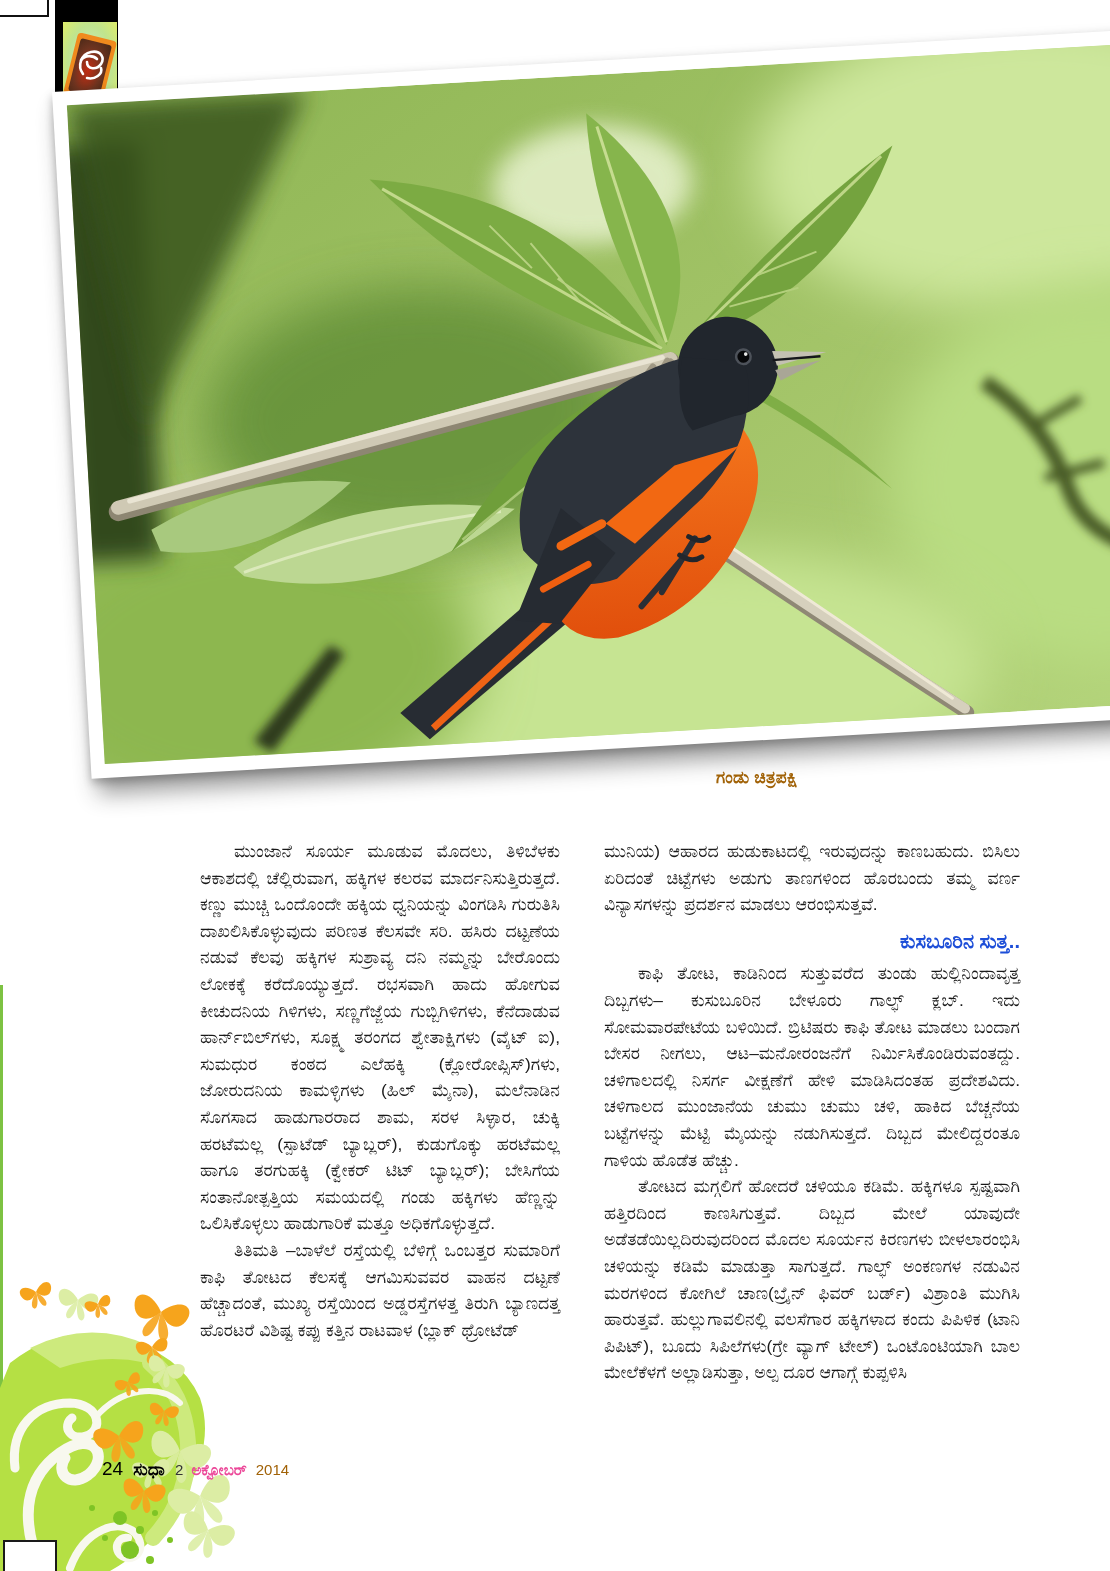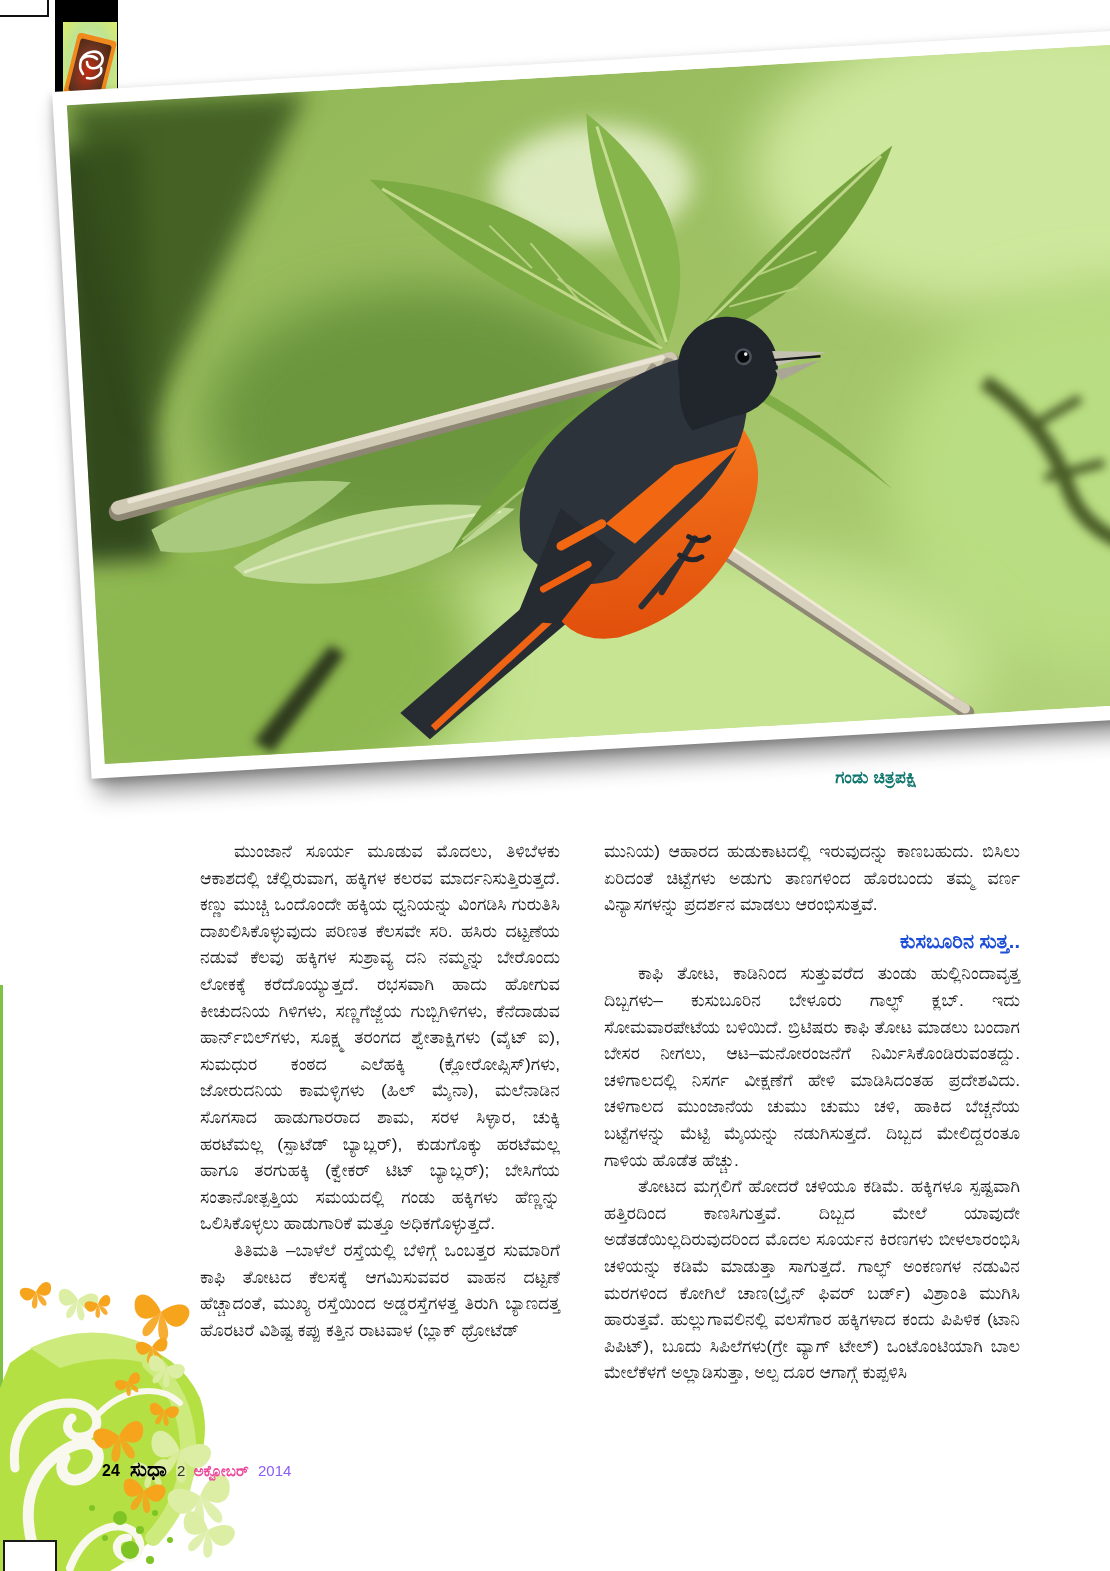--- a/index.html
+++ b/index.html
@@ -24,21 +24,21 @@
     background:#ffffff;
     padding:14px;
     box-sizing:border-box;
     transform:rotate(-3.3deg);
     transform-origin:0 0;
     box-shadow:6px 16px 22px rgba(40,40,40,.45), 0 4px 8px rgba(0,0,0,.25);
   }
   .photo-wrap svg{display:block;width:100%;height:100%;}
   .caption{
     position:absolute;right:74px;top:768px;width:320px;
-    text-align:center;font-size:17px;font-weight:600;color:#0f766e;
+    text-align:left;font-size:17px;font-weight:600;color:#a16207;
     letter-spacing:.2px;
   }
   
   .col{
     position:absolute;top:838px;
     font-size:17.4px;line-height:26.6px;
     text-align:justify;color:#191919;
   }
   .col-left{left:200px;width:360px;}
   .col-right{left:604px;width:416px;}
@@ -46,25 +46,25 @@
   .col p.indent{text-indent:34px;}
   .subhead{
     font-size:20px;font-weight:bold;color:#1d4ed8;
     margin:10px 0 6px 0;text-align:right;
   }
   
   .footer{
     position:absolute;left:102px;top:1458px;
     font-size:15px;color:#222;white-space:nowrap;z-index:5;
   }
-  .footer .pg{font-size:16px;font-weight:bold;color:#000;}
-  .footer .mag{font-size:20px;font-weight:bold;color:#000;margin-left:6px;}
+  .footer .pg{font-size:19px;font-weight:normal;color:#000;}
+  .footer .mag{font-size:17px;font-weight:bold;color:#000;margin-left:6px;}
   .footer .day{margin-left:6px;color:#333;}
   .footer .month{font-weight:bold;color:#ec4899;margin-left:4px;}
-  .footer .year{margin-left:5px;color:#8b5cf6;margin-top:26px;}
+  .footer .year{margin-left:5px;color:#a16207;margin-top:26px;}
   
   .edge-line{position:absolute;left:0;top:985px;width:3px;height:586px;background:#7dc242;}
   
   .flourish{position:absolute;left:0;top:1268px;width:252px;height:303px;z-index:1;}
   
   .corner-box{position:absolute;left:3px;top:1540px;width:50px;height:31px;border:2px solid #1a1a1a;background:#fff;z-index:6;}
 </style>
 </head>
 <body>
 

